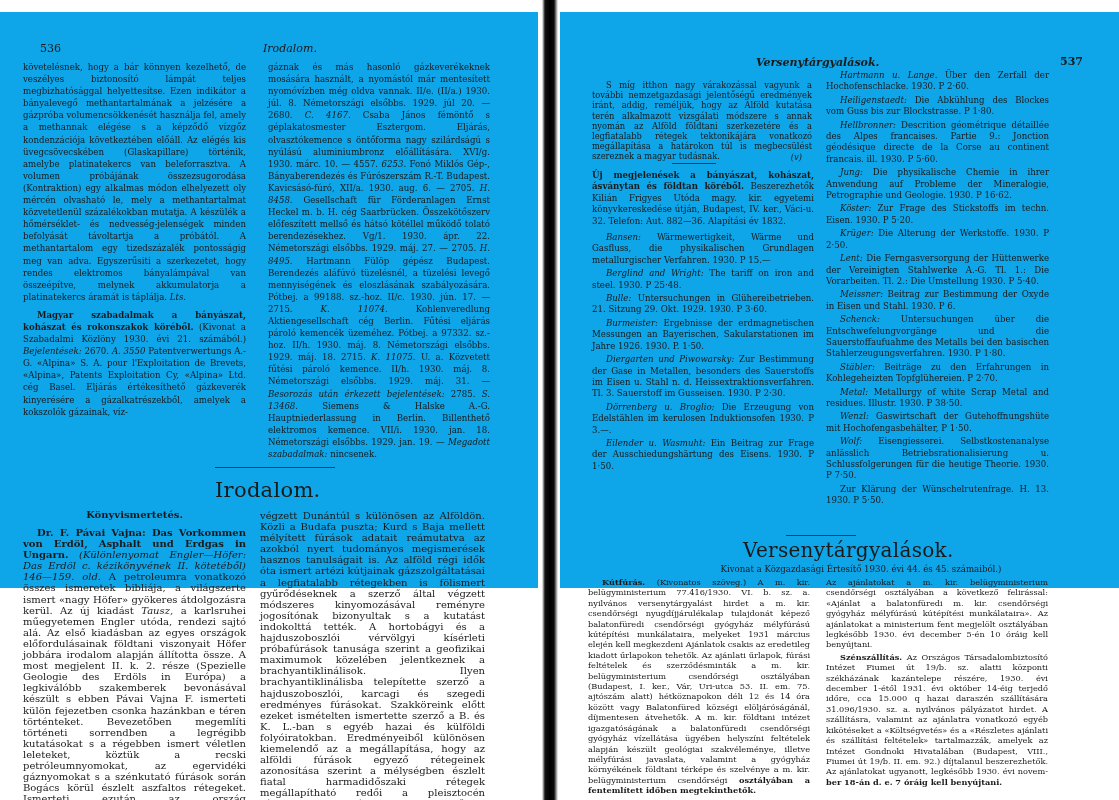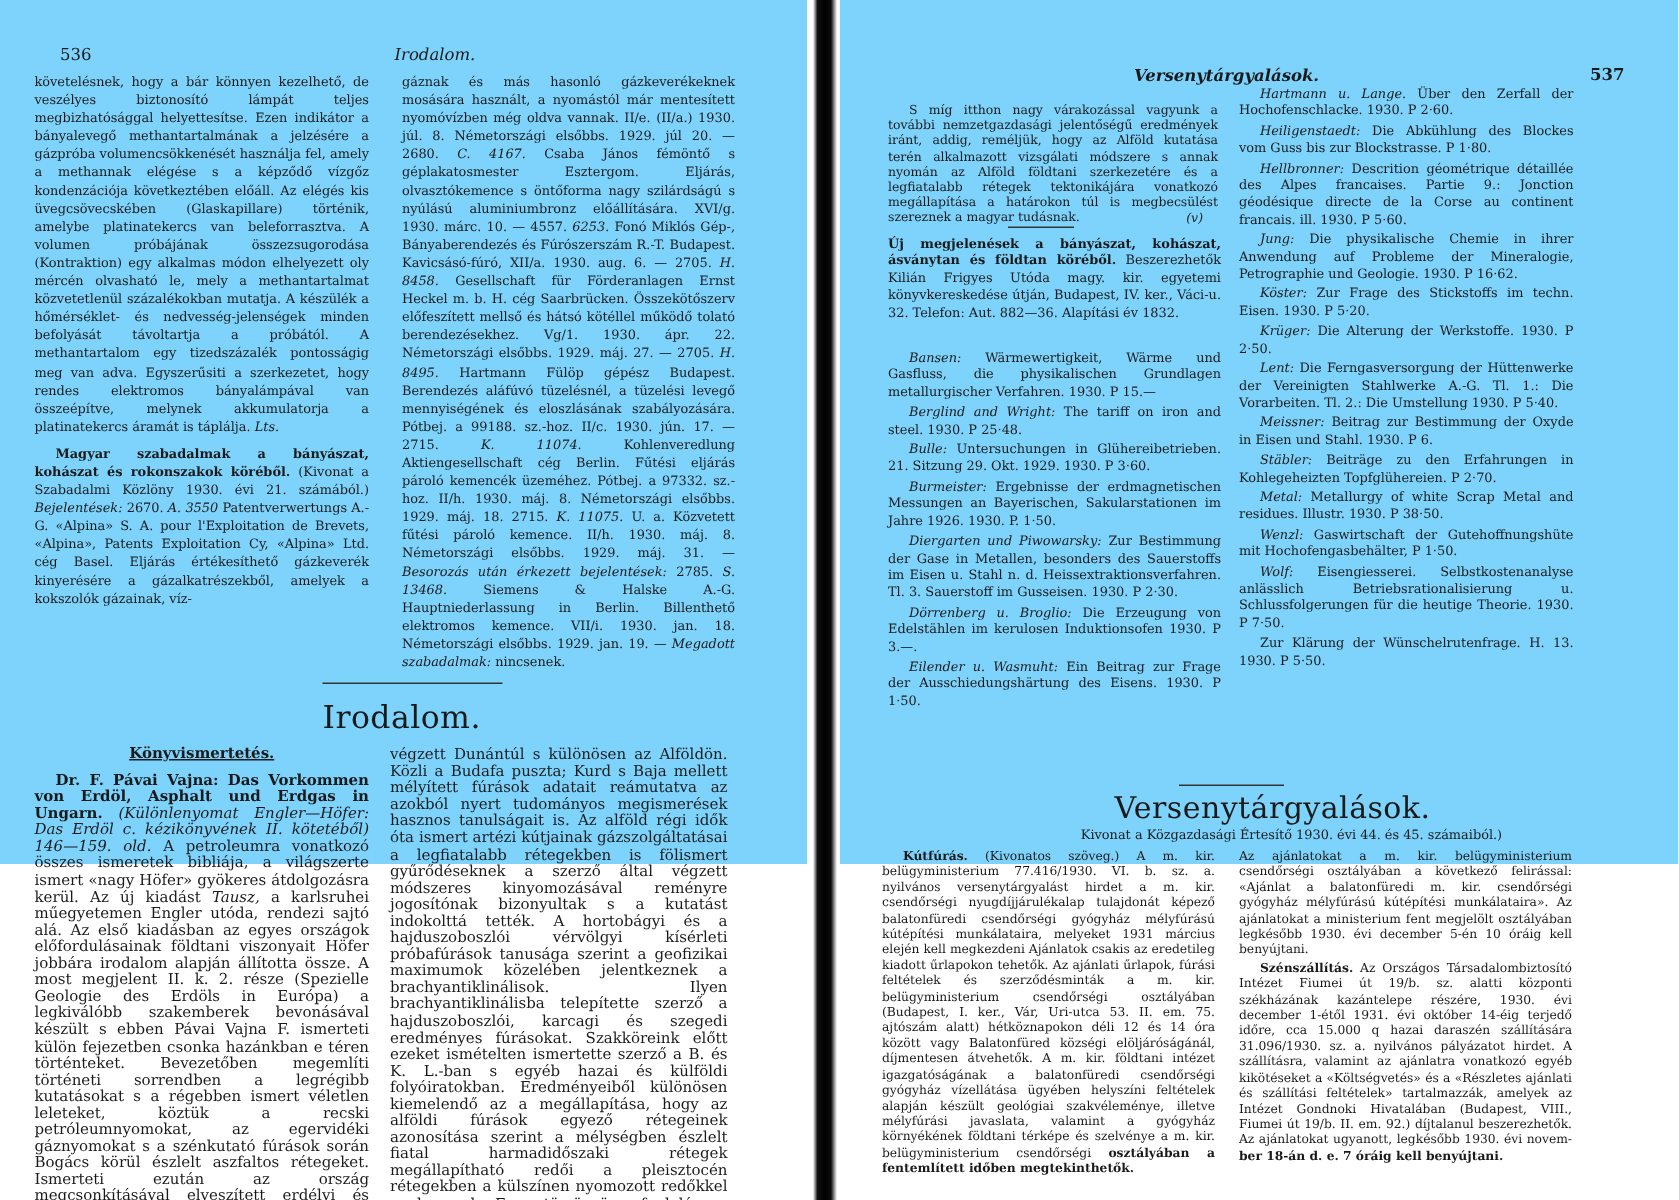--- a/index.html
+++ b/index.html
@@ -1,32 +1,32 @@
 <!DOCTYPE html>
 <html><head>
 <meta charset="utf-8">
 <style>
   * { margin:0; padding:0; box-sizing:border-box; }
   html, body { width:1119px; height:800px; background:#fff; overflow:hidden; }
   body { position:relative; font-family:"DejaVu Serif", serif; color:#1a1a1a; }
-  .page { position:absolute; top:0; height:576px; background:#7dd3fc; }
+  .page { position:absolute; top:12px; height:576px; background:#0ea5e9; }
   #left-page { left:0; width:540px; }
   #right-page { left:560px; width:559px; }
   .gutter { position:absolute; left:538px; top:0; width:24px; height:800px;
     background:linear-gradient(90deg,#fff 0,#fff 4px,#111 7px,#000 12px,#0c0c0c 16px,#fff 20px); }
   .pageno { position:absolute; top:30px; font-size:11px; }
   .runhead { position:absolute; top:30px; font-size:11px; font-style:italic; }
   .col { position:absolute; font-size:8.6px; line-height:12.1px; text-align:justify; hyphens:manual; }
   .col p { margin:0; text-indent:0; }
   .col p.ind { text-indent:14px; }
   .col p + p { margin-top:2px; }
   .b { font-weight:bold; }
   .i { font-style:italic; }
   .big-head { position:absolute; font-size:21px; letter-spacing:0.3px; }
-  .sub-head { position:absolute; font-size:9px; font-weight:bold; text-align:center;text-decoration:underline; }
+  .sub-head { position:absolute; font-size:9px; font-weight:bold; text-align:center; }
   .rule { position:absolute; height:1px; background:#333; }
   .right { text-align:right; }
   .caption { position:absolute; font-size:8.6px; }
 </style>
 </head>
 <body>
 
 <div class="page" id="left-page">
   <div class="pageno" style="left:40px;">536</div>
   <div class="runhead" style="left:263px;">Irodalom.</div>
@@ -99,41 +99,42 @@
     <p class="ind"><span>S míg itthon nagy várakozással vagyunk a további nemzetgazdasági jelentőségű eredmények iránt, addig, reméljük, hogy az Alföld kutatása terén alkalmazott vizsgálati módszere s annak nyomán az Alföld földtani szerkezetére és a legfiatalabb rétegek tektonikájára vonatkozó megállapítása a határokon túl is megbecsülést szereznek a magyar tudásnak.</span></p>
     <p class="right i" style="padding-right:10px; margin-top:-10px;">(v)</p>
   </div>
   <div class="rule" style="left:112px; top:151px; width:44px;"></div>
 
   <div class="col" style="left:32px; top:158px; width:222px; font-size:8.6px; line-height:11.4px;">
     <p>
       <span class="b">Új megjelenések a bányászat, kohászat, ásványtan és földtan köréből.</span>
       <span>Beszerezhetők Kilián Frigyes Utóda magy. kir. egyetemi könyvkereskedése útján, Budapest, IV. ker., Váci-u. 32. Telefon: Aut. 882—36. Alapítási év 1832.</span>
     </p>
-    <div id="books-col1" style="margin-top:19px;">
+    <div id="books-col1" style="margin-top:5px;">
         <p class="ind"><span class="i">Bansen:</span> <span>Wärmewertigkeit, Wärme und Gasfluss, die physikalischen Grundlagen metallurgischer Verfahren. 1930. P 15.—</span></p>
         <p class="ind"><span class="i">Berglind and Wright:</span> <span>The tariff on iron and steel. 1930. P 25·48.</span></p>
         <p class="ind"><span class="i">Bulle:</span> <span>Untersuchungen in Glühereibetrieben. 21. Sitzung 29. Okt. 1929. 1930. P 3·60.</span></p>
         <p class="ind"><span class="i">Burmeister:</span> <span>Ergebnisse der erdmagnetischen Messungen an Bayerischen, Sakularstationen im Jahre 1926. 1930. P. 1·50.</span></p>
         <p class="ind"><span class="i">Diergarten und Piwowarsky:</span> <span>Zur Bestimmung der Gase in Metallen, besonders des Sauerstoffs im Eisen u. Stahl n. d. Heissextraktionsverfahren. Tl. 3. Sauerstoff im Gusseisen. 1930. P 2·30.</span></p>
         <p class="ind"><span class="i">Dörrenberg u. Broglio:</span> <span>Die Erzeugung von Edelstählen im kerulosen Induktionsofen 1930. P 3.—.</span></p>
         <p class="ind"><span class="i">Eilender u. Wasmuht:</span> <span>Ein Beitrag zur Frage der Ausschiedungshärtung des Eisens. 1930. P 1·50.</span></p>
       </div>
   </div>
 
   <div class="col" style="left:266px; top:58px; width:223px; font-size:8.6px; line-height:11.4px;">
     <div id="books-col2">
         <p class="ind"><span class="i">Hartmann u. Lange.</span> <span>Über den Zerfall der Hochofenschlacke. 1930. P 2·60.</span></p>
         <p class="ind"><span class="i">Heiligenstaedt:</span> <span>Die Abkühlung des Blockes vom Guss bis zur Blockstrasse. P 1·80.</span></p>
         <p class="ind"><span class="i">Hellbronner:</span> <span>Descrition géométrique détaillée des Alpes francaises. Partie 9.: Jonction géodésique directe de la Corse au continent francais. ill. 1930. P 5·60.</span></p>
         <p class="ind"><span class="i">Jung:</span> <span>Die physikalische Chemie in ihrer Anwendung auf Probleme der Mineralogie, Petrographie und Geologie. 1930. P 16·62.</span></p>
         <p class="ind"><span class="i">Köster:</span> <span>Zur Frage des Stickstoffs im techn. Eisen. 1930. P 5·20.</span></p>
         <p class="ind"><span class="i">Krüger:</span> <span>Die Alterung der Werkstoffe. 1930. P 2·50.</span></p>
         <p class="ind"><span class="i">Lent:</span> <span>Die Ferngasversorgung der Hüttenwerke der Vereinigten Stahlwerke A.-G. Tl. 1.: Die Vorarbeiten. Tl. 2.: Die Umstellung 1930. P 5·40.</span></p>
         <p class="ind"><span class="i">Meissner:</span> <span>Beitrag zur Bestimmung der Oxyde in Eisen und Stahl. 1930. P 6.</span></p>
+        <p class="ind"><span class="i">Schenck:</span> <span>Untersuchungen über die Entschwefelungvorgänge und die Sauerstoffaufuahme des Metalls bei den basischen Stahlerzeugungsverfahren. 1930. P 1·80.</span></p>
         <p class="ind"><span class="i">Stäbler:</span> <span>Beiträge zu den Erfahrungen in Kohlegeheizten Topfglühereien. P 2·70.</span></p>
         <p class="ind"><span class="i">Metal:</span> <span>Metallurgy of white Scrap Metal and residues. Illustr. 1930. P 38·50.</span></p>
         <p class="ind"><span class="i">Wenzl:</span> <span>Gaswirtschaft der Gutehoffnungshüte mit Hochofengasbehälter, P 1·50.</span></p>
         <p class="ind"><span class="i">Wolf:</span> <span>Eisengiesserei. Selbstkostenanalyse anlässlich Betriebsrationalisierung u. Schlussfolgerungen für die heutige Theorie. 1930. P 7·50.</span></p>
         <p class="ind"><span class="i"></span> <span>Zur Klärung der Wünschelrutenfrage. H. 13. 1930. P 5·50.</span></p>
       </div>
   </div>
   <div class="rule" style="left:226px; top:523px; width:70px;"></div>
 
   <div class="big-head" style="left:183px; top:526px; font-size:20px;">Versenytárgyalások.</div>

